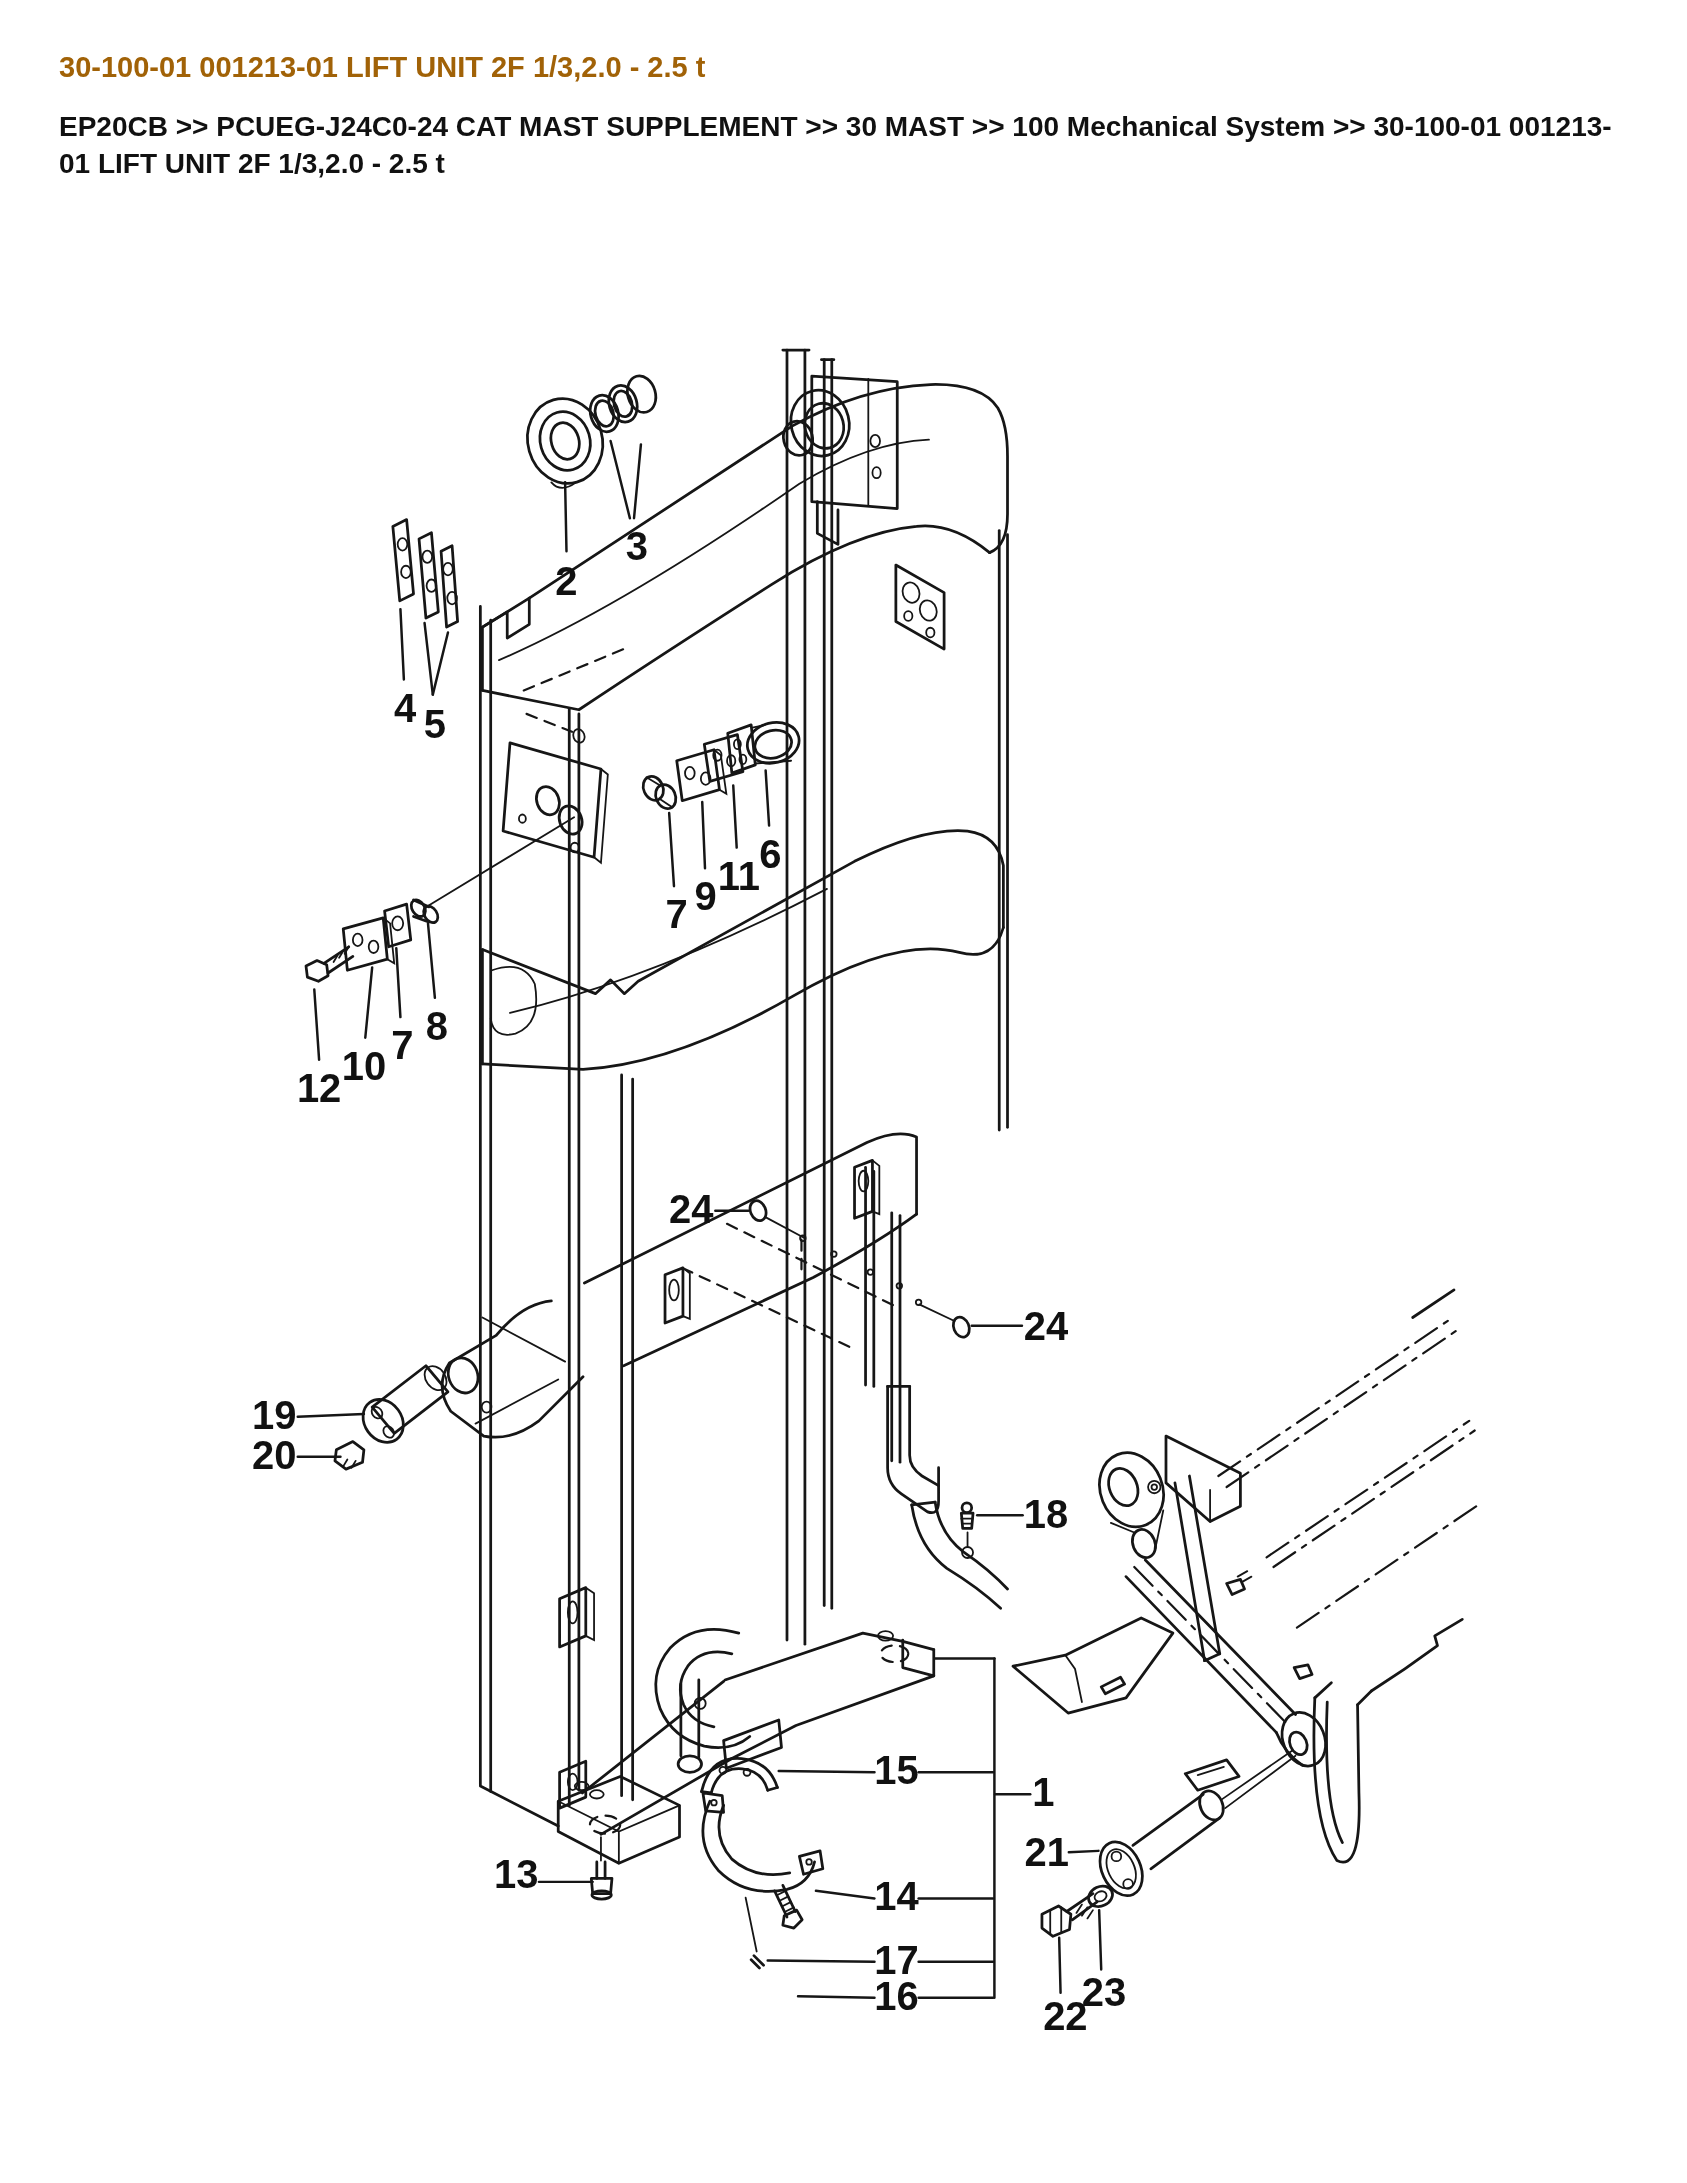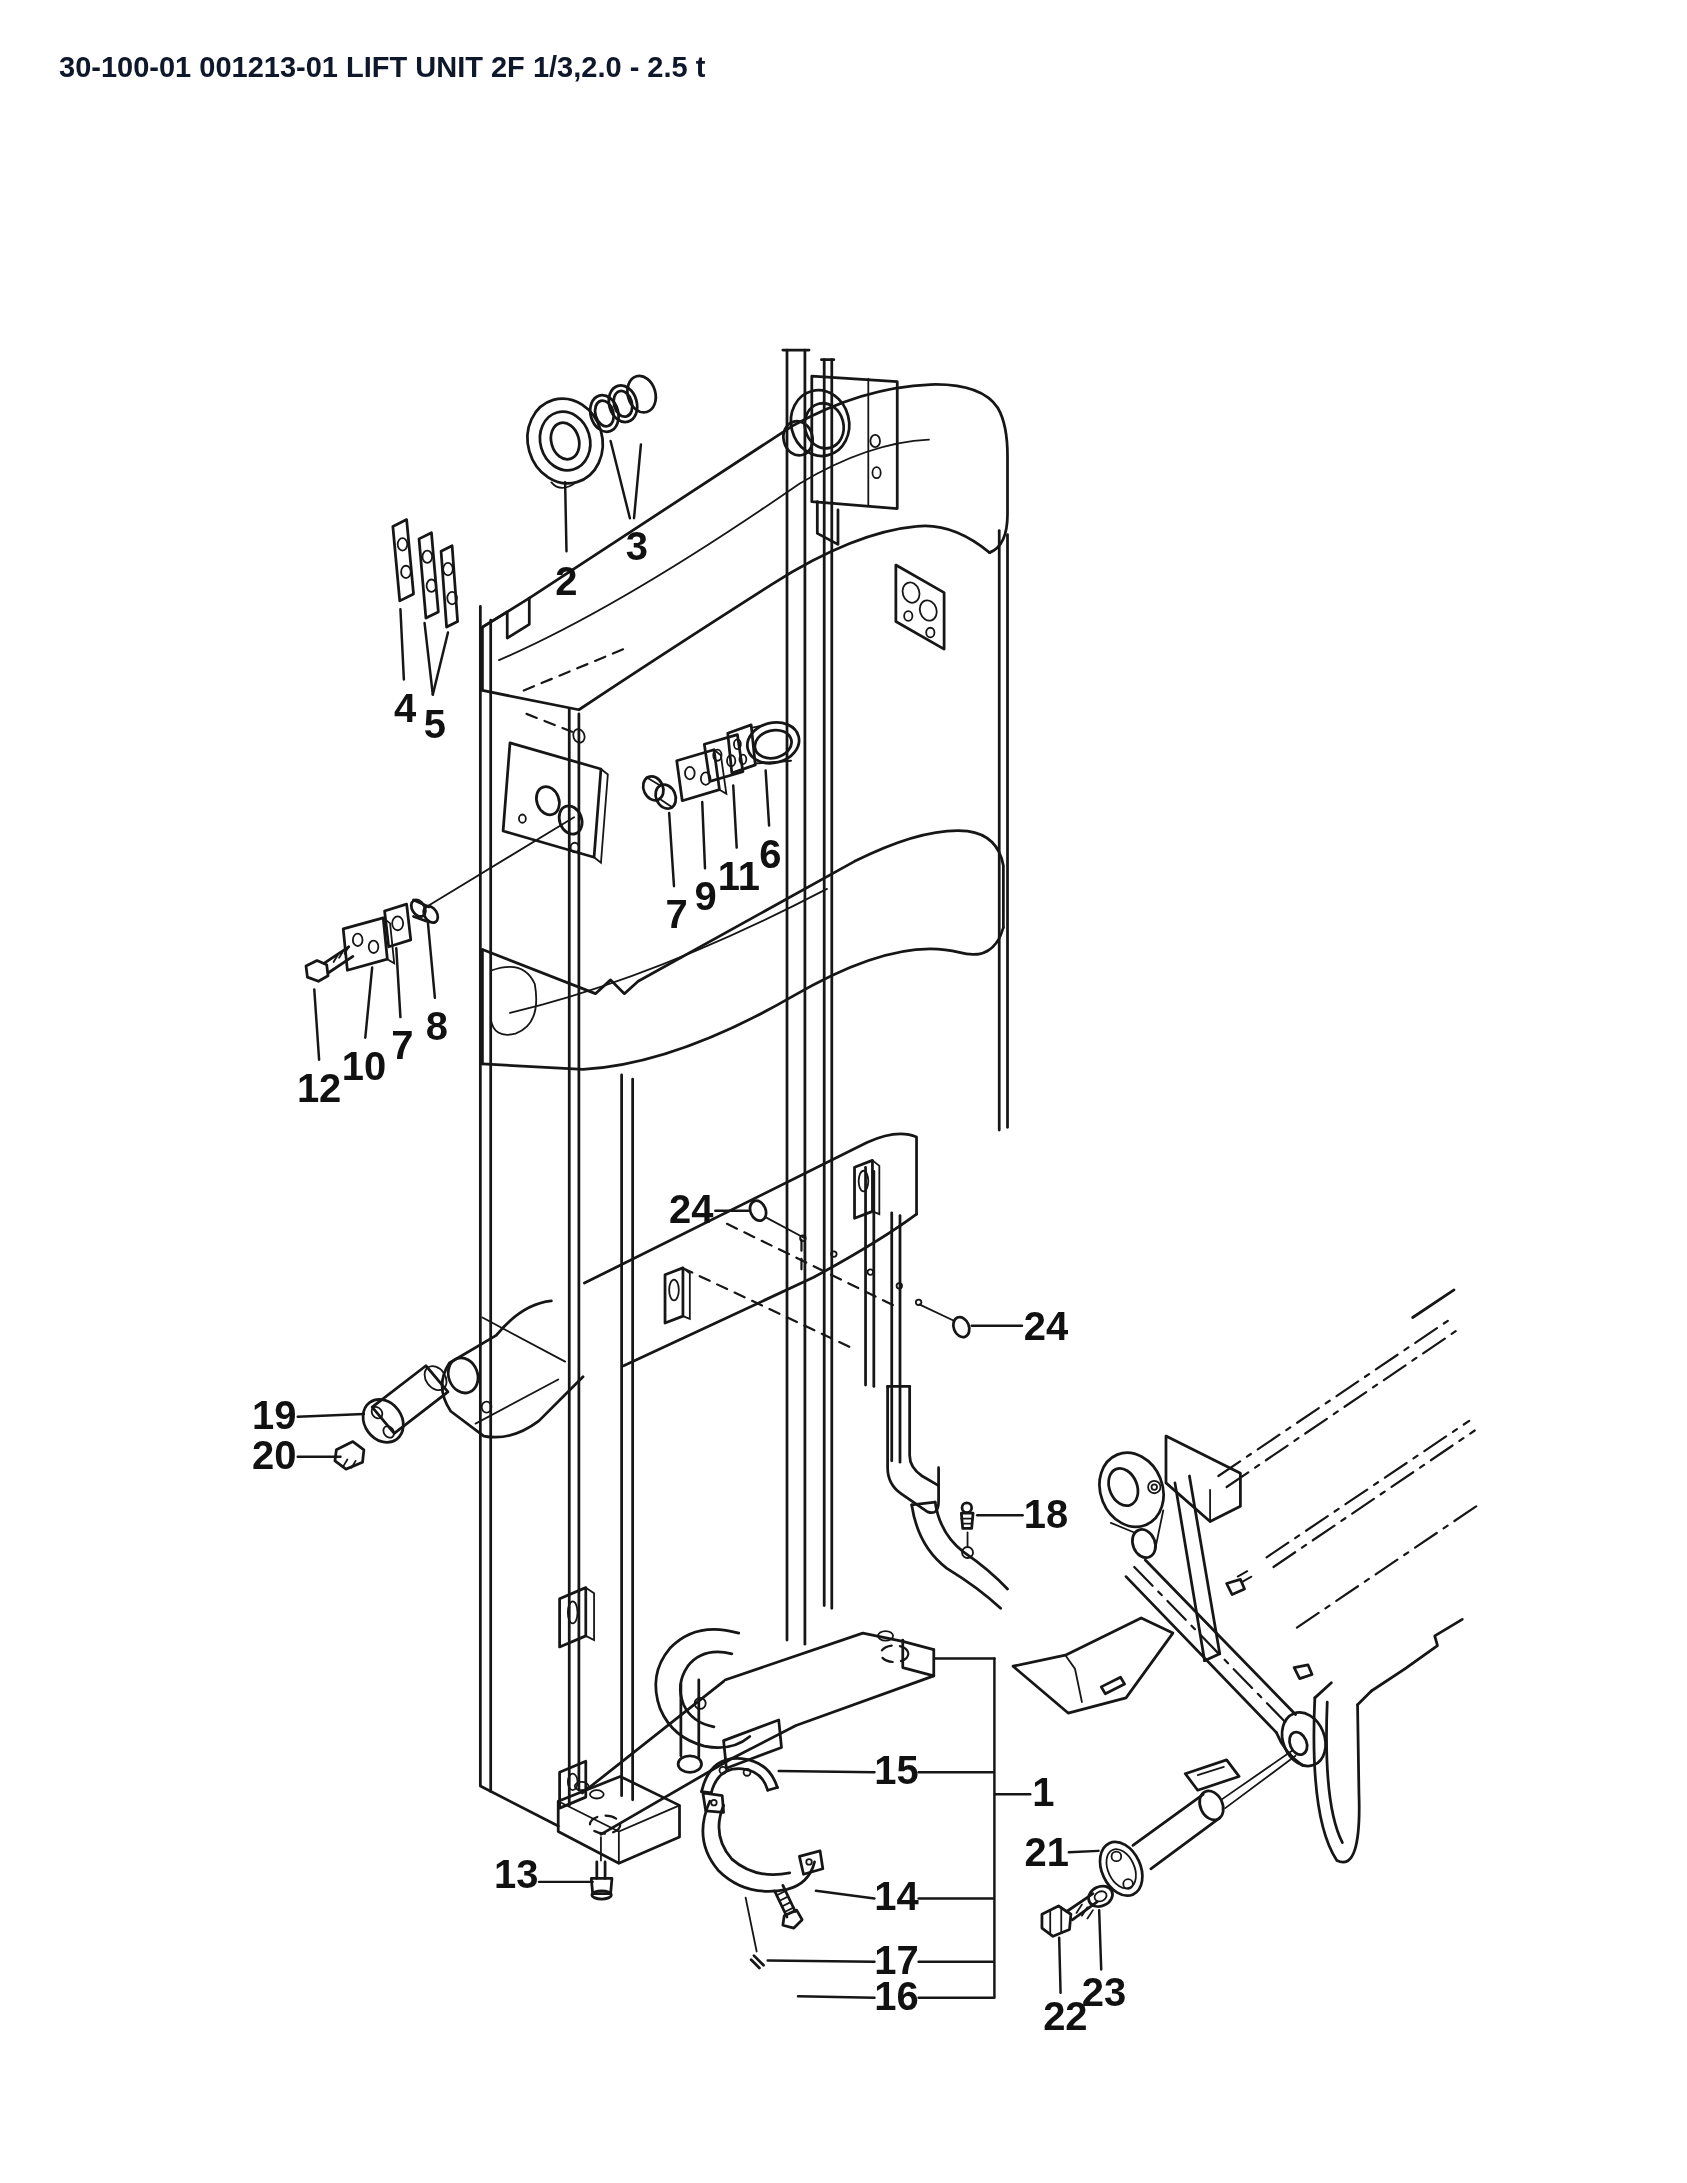--- a/index.html
+++ b/index.html
@@ -1,35 +1,36 @@
 <!DOCTYPE html>
 <html style="font-size:11px"><head>
 <meta charset="utf-8">
 <style>
   html,body{margin:0;padding:0;background:#ffffff;}
   .page{position:relative;width:1687px;height:2183px;background:#ffffff;overflow:hidden;
         font-family:"Liberation Sans",sans-serif;color:#111;}
   .header-title{position:absolute;left:59px;top:51px;font-size:29px;font-weight:bold;
-        white-space:nowrap;letter-spacing:0px;color:#0f172a;}
+        white-space:nowrap;letter-spacing:0px;color:#a16207;}
   .breadcrumb{position:absolute;left:59px;top:108px;width:1564px;font-size:28px;font-weight:bold;
         line-height:1.33;color:#111;}
   svg.diagram{position:absolute;left:0;top:0;width:1687px;height:2183px;}
   svg.diagram *{vector-effect:none;}
   .ln{stroke:#161616;stroke-width:4;fill:none;stroke-linecap:round;stroke-linejoin:round;}
   .ln-thin{stroke:#161616;stroke-width:2.6;fill:none;stroke-linecap:round;}
   .ln-dash{stroke:#161616;stroke-width:3.2;fill:none;stroke-dasharray:16 12;stroke-linecap:round;}
   .ln-dashdot{stroke:#161616;stroke-width:3.2;fill:none;stroke-dasharray:38 12 7 12;stroke-linecap:round;}
   .callout-text{font-family:"Liberation Sans",sans-serif;font-weight:bold;font-size:58px;fill:#111;}
   .leader{stroke:#161616;stroke-width:3.6;fill:none;stroke-linecap:round;}
 </style>
 </head>
 <body>
 
 <div class="page">
   <div class="header-title">30-100-01 001213-01 LIFT UNIT 2F 1/3,2.0 - 2.5 t</div>
+  <div class="breadcrumb">EP20CB &gt;&gt; PCUEG-J24C0-24 CAT MAST SUPPLEMENT &gt;&gt; 30 MAST &gt;&gt; 100 Mechanical System &gt;&gt; 30-100-01 001213-01 LIFT UNIT 2F 1/3,2.0 - 2.5 t</div>
 
   <svg class="diagram" viewBox="0 0 2448 3168">
 
     <g>
       <path class="ln" d="M697,880 L697,2592 L810,2650"></path>
       <path class="ln" d="M712,900 L712,2600"></path>
       <path class="ln" d="M826,1028 L826,2620"></path>
       <path class="ln" d="M840,1036 L840,2598"></path>
     </g>
 

